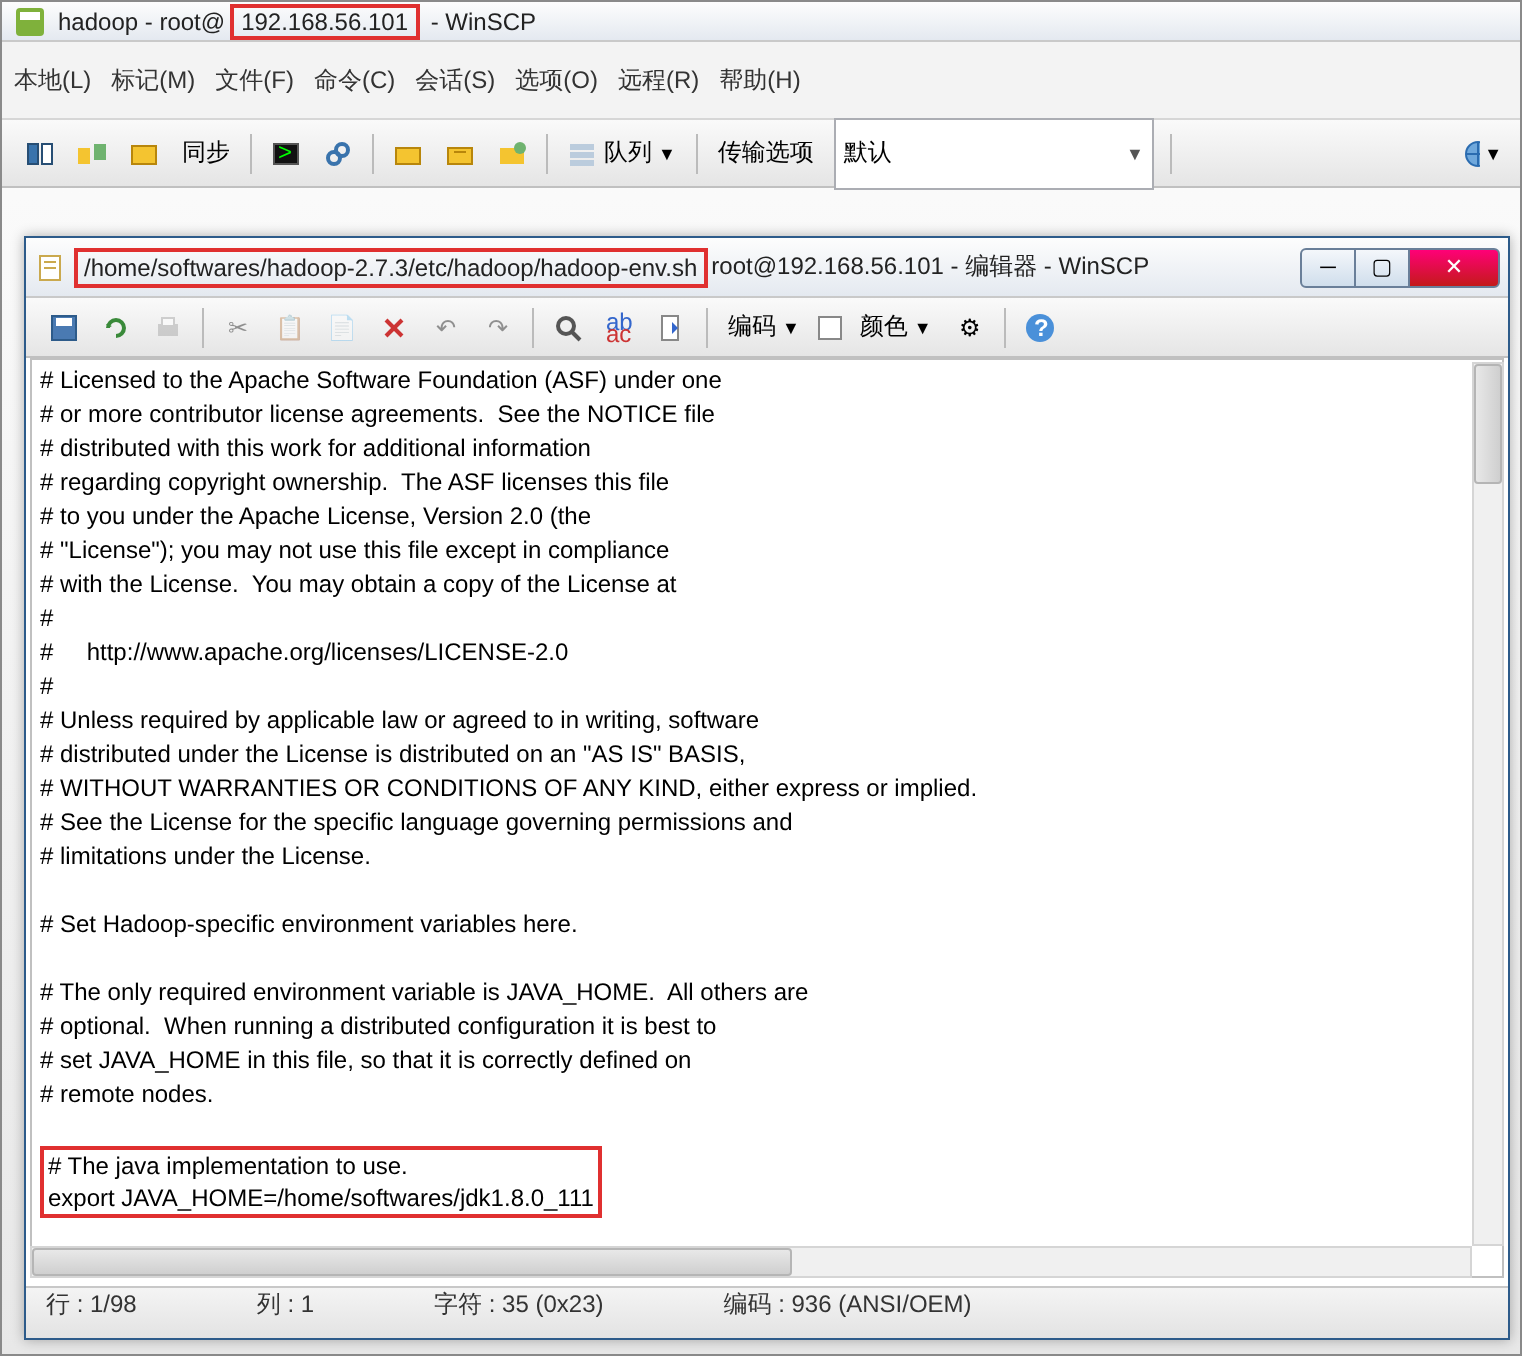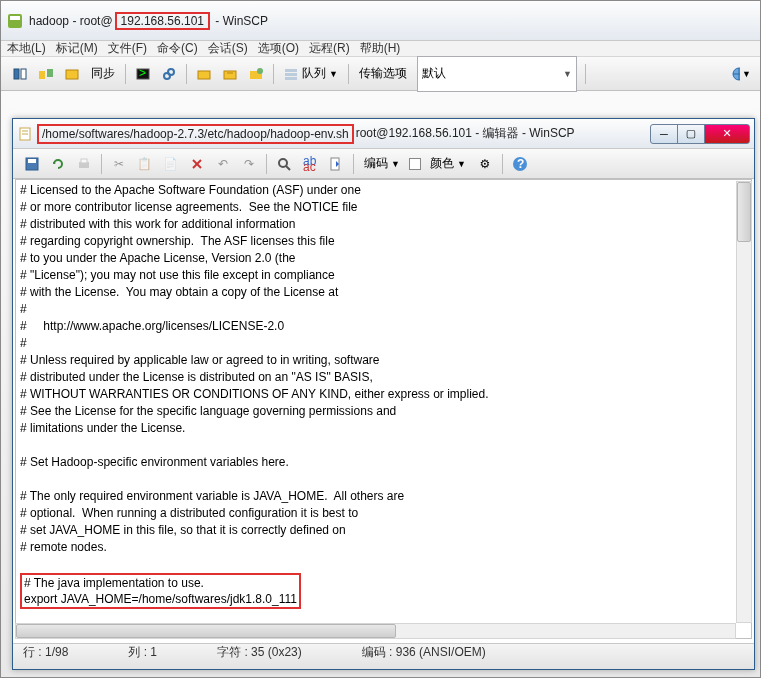--- a/index.html
+++ b/index.html
@@ -1,22 +1,22 @@
 <!DOCTYPE html>
 <html><head>
 <meta charset="utf-8">
 <style>
 *{box-sizing:border-box;margin:0;padding:0;font-family:"Microsoft YaHei",Tahoma,Arial,sans-serif;font-size:12px}
 body{background:#fff;width:761px;height:678px;overflow:hidden}
 .w{border:1px solid #8a8a8a;background:linear-gradient(#fdfdfd,#e8e8e8)}
-.tb{height:40px;background:linear-gradient(#fdfdfd,#e4e9f0);display:flex;align-items:center;padding:0 6px;border-bottom:1px solid #c9c9c9}
+.tb{height:20px;background:linear-gradient(#fdfdfd,#e4e9f0);display:flex;align-items:center;padding:0 6px;border-bottom:1px solid #c9c9c9}
 .tb .ic{width:16px;height:16px;margin-right:6px;display:inline-flex;align-items:center;justify-content:center}
 .tb .tt{flex:1;font-size:12px;color:#222}
 .tb .hl{border:2px solid #e03030;padding:0 4px;margin:0 2px}
-.menu{height:16px;background:#f3f3f3;display:flex;align-items:center;padding:0 6px;border-bottom:1px solid #d6d6d6}
+.menu{height:39px;background:#f3f3f3;display:flex;align-items:center;padding:0 6px;border-bottom:1px solid #d6d6d6}
 .menu span{margin-right:10px;color:#333;cursor:default}
 .toolbar{height:34px;background:linear-gradient(#fafafa,#e5e5e5);display:flex;align-items:center;padding:0 6px;border-bottom:1px solid #c0c0c0}
 .tbtn{width:22px;height:22px;margin:0 2px;display:inline-flex;align-items:center;justify-content:center;border:1px solid transparent;border-radius:2px}
 .sep{width:1px;height:20px;background:#bbb;margin:0 4px}
 .txtbtn{padding:2px 6px;display:inline-flex;align-items:center}
 .dd{display:inline-flex;align-items:center;padding:17px 4px;border:1px solid #abadb3;background:#fff;height:20px;margin:0 4px}
 .dd .arr{margin-left:14px;font-size:9px;color:#555}
 .tabs{height:24px;background:#f3f3f3;display:flex;align-items:end;padding:0 4px;border-bottom:1px solid #c0c0c0}
 .tab{height:22px;padding:3px 10px;border:1px solid #c0c0c0;border-bottom:none;border-radius:3px 3px 0 0;background:linear-gradient(#fff,#ece9d8);margin-right:2px;display:flex;align-items:center}
 .tab .ic{margin-right:5px}

